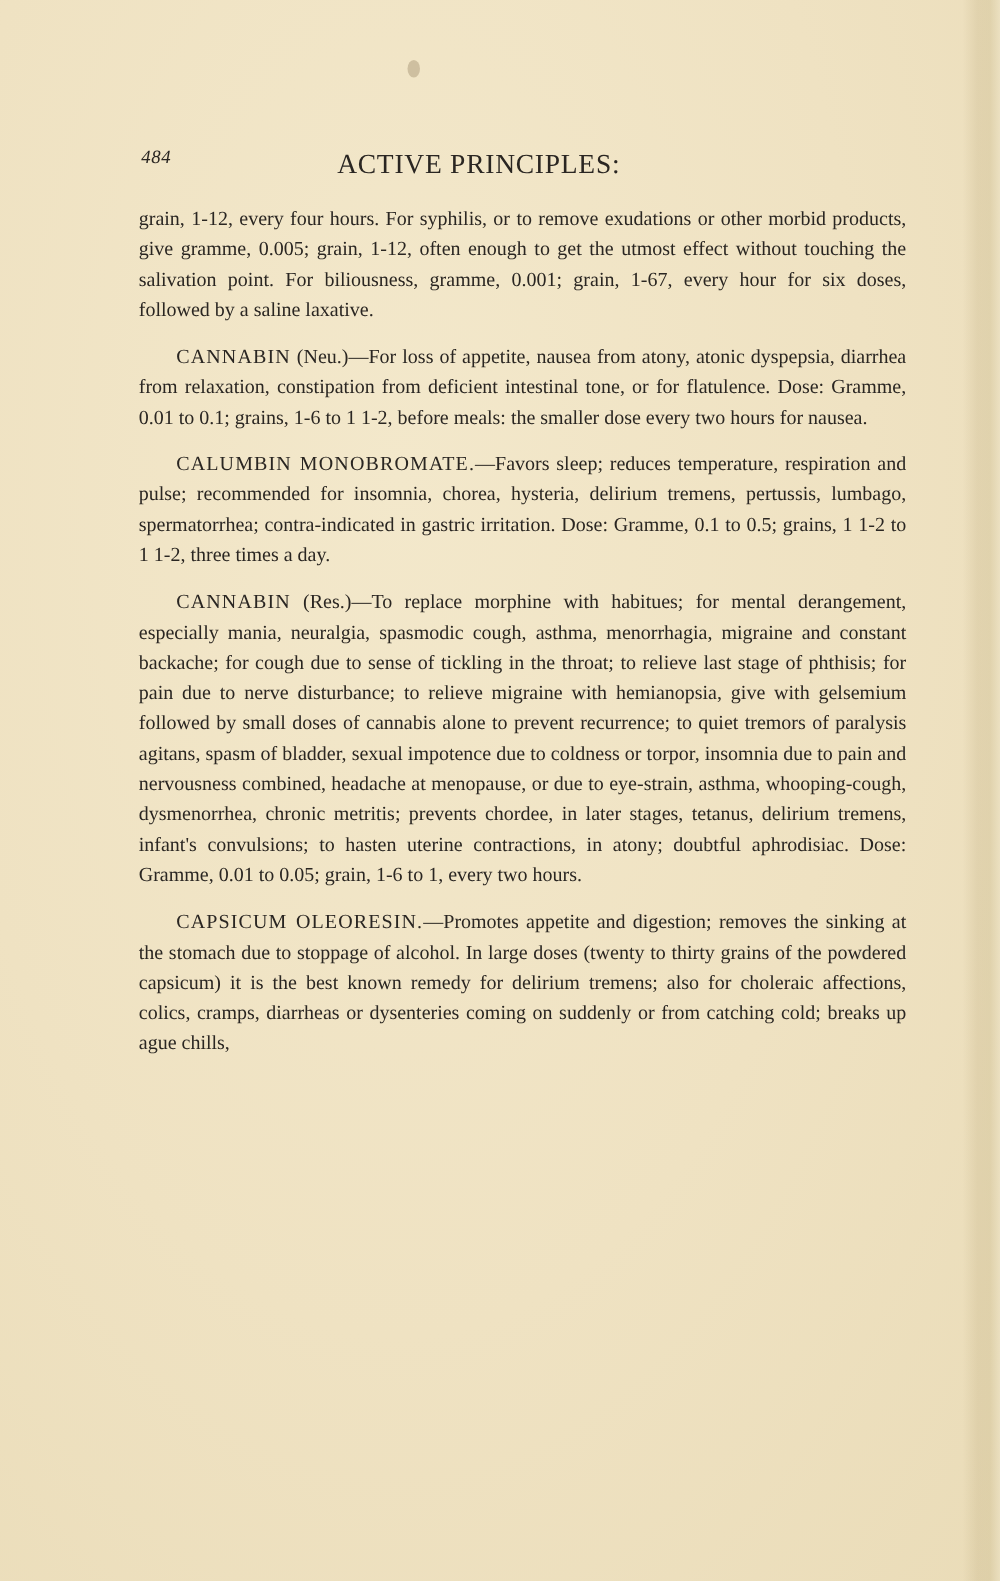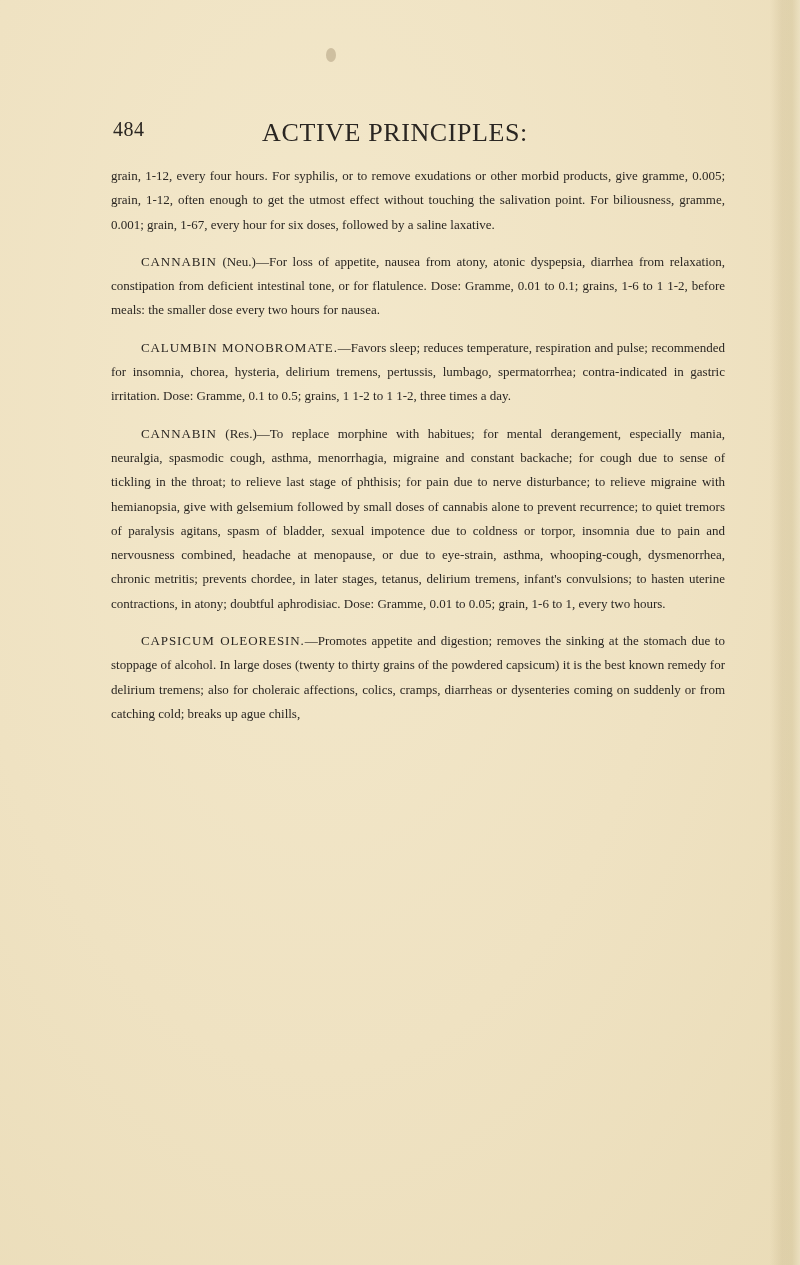--- a/index.html
+++ b/index.html
@@ -26,38 +26,39 @@
       position: absolute;
       top: 118px;
       left: 113px;
       width: 612px;
       height: 26px;
     }
     .page-number {
       position: absolute;
       left: 0;
       top: 0;
-      font-size: 20px;
+      font-size: 15px;
       letter-spacing: 0.5px;
+      font-style: italic;
     }
     .running-head {
       position: absolute;
-      left: 12px;
+      left: 0;
       width: 540px;
       top: 0;
       text-align: center;
-      font-size: 26px;
+      font-size: 22px;
       letter-spacing: 0.6px;
     }
     .body-text {
       position: absolute;
       top: 164px;
       left: 111px;
       width: 614px;
-      font-size: 13px;
+      font-size: 16px;
       line-height: 24.3px;
       text-align: justify;
     }
     .para {
       margin: 0 0 13px 0;
     }
     .para.indent {
       text-indent: 30px;
     }
     .entry-name {

